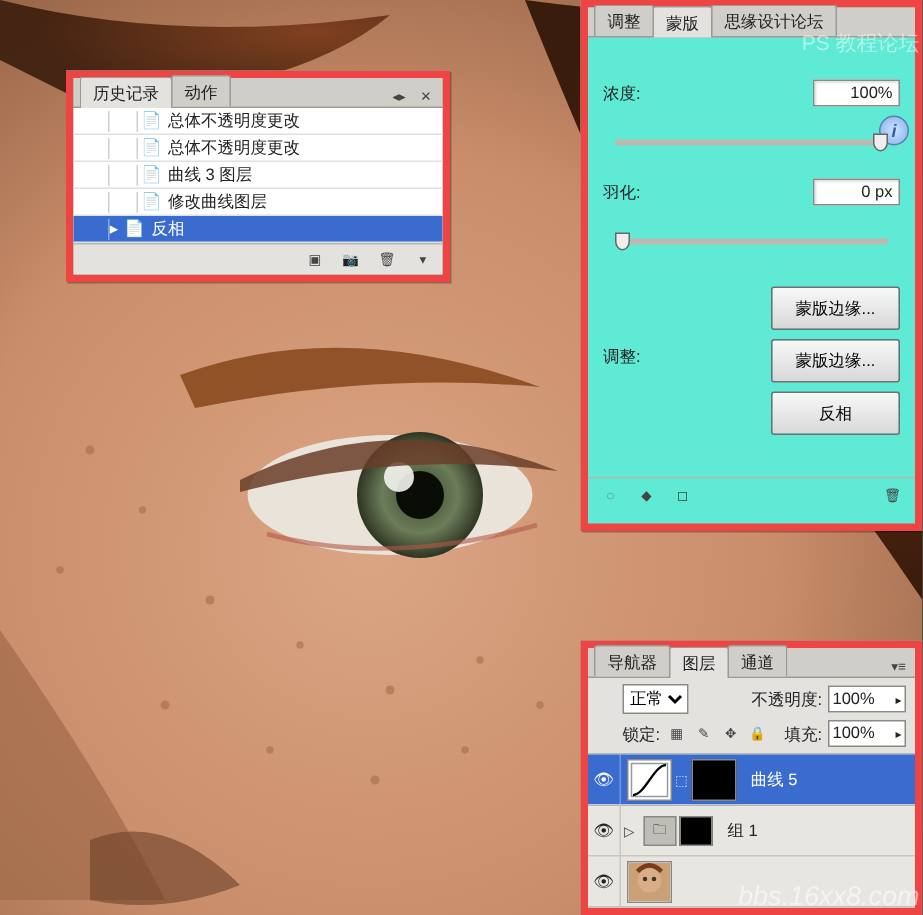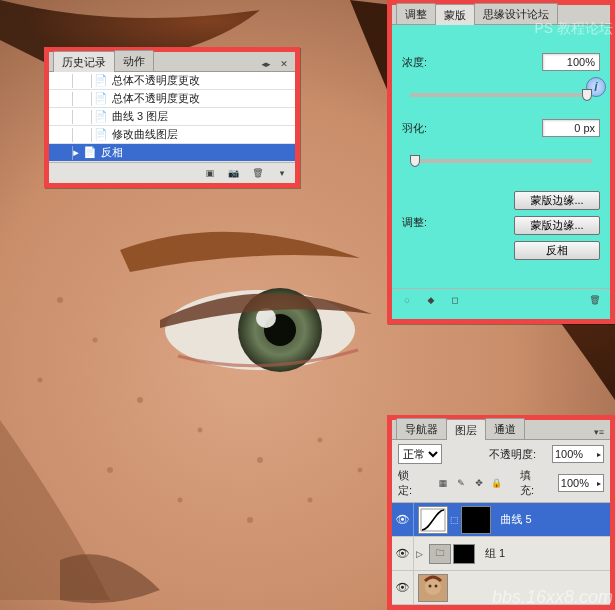--- a/index.html
+++ b/index.html
@@ -29,27 +29,27 @@
   .mask-thumb { width:30px; height:30px; background:#000; border:1px solid #888; }
   .mask-btns { margin-left:auto; display:flex; gap:4px; }
   .mbtn { width:26px; height:26px; border:1px solid #8a8a8a; background:#ddd; display:flex; align-items:center; justify-content:center; font-size:12px; cursor:pointer; }
   .mbtn.sel { border:2px solid #000; }
   .row { display:flex; align-items:center; margin:22px 0; }
   .row .lbl { width: 48px; }
   .slider { flex:1; height:4px; background:#bdbab3; position:relative; margin:0 8px; }
   .slider .knob { position:absolute; top:-4px; width:10px; height:12px; background:#eee; border:1px solid #666; border-radius:0 0 50% 50%; }
   .valbox { width:58px; height:18px; border:1px solid #8a8a8a; background:#fff; padding:0 4px; display:flex; align-items:center; justify-content:flex-end; box-shadow: inset 1px 1px 2px rgba(0,0,0,.15);}
   .btnbar { display:flex; flex-direction:column; gap:6px; align-items:flex-end; margin-top:6px; }
-  .winbtn { min-width:86px; height:19px; background:linear-gradient(#f8f8f8,#d8d8d8); border:1px solid #707070; border-radius:2px; font-size:11px; cursor:pointer; padding:0 6px;}
+  .winbtn { min-width:86px; height:29px; background:linear-gradient(#f8f8f8,#d8d8d8); border:1px solid #707070; border-radius:2px; font-size:11px; cursor:pointer; padding:0 6px;}
   .mask-foot { display:flex; gap:10px; padding:4px 8px; border-top:1px solid #b8b6b0; }
   .mask-foot .spacer{flex:1;}
   
   #layers-panel { right: 0; bottom: 0; width: 228px; }
   .lyr-top { padding:4px 6px; display:flex; flex-direction:column; gap:4px; background:#e4e2de; border-bottom:1px solid #b8b6b0;}
-  .lyr-top .line { display:flex; align-items:center; gap:16px; }
+  .lyr-top .line { display:flex; align-items:center; gap:4px;margin-left:17px; }
   select.blend { height:20px; border:1px solid #8a8a8a; font-size:11px; background:#fff; }
   .pct { width:52px; height:18px; border:1px solid #8a8a8a; background:#fff; display:flex; align-items:center; padding:0 2px; font-size:11px;}
   .pct .drop{margin-left:auto; font-size:8px;}
   .lock-icons { display:flex; gap:4px; }
   .lyr-list { background:#e8e6e1; }
   .lyr-row { display:flex; align-items:center; border-bottom:1px solid #c8c6c0; min-height:34px; }
   .eye { width:22px; display:flex; align-items:center; justify-content:center; border-right:1px solid #c8c6c0; align-self:stretch;}
   .lyr-thumbs { display:flex; gap:2px; padding:2px 4px; align-items:center;}
   .thumb { width:30px; height:28px; border:1px solid #888; background:#fff; display:flex; align-items:center; justify-content:center; font-size:9px; overflow:hidden;}
   .thumb.mask { background:#000; }

